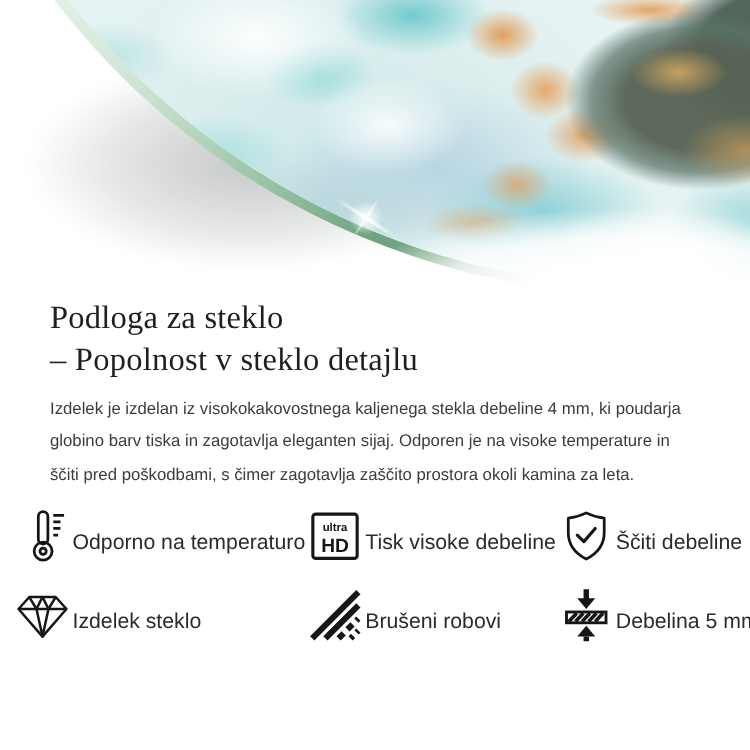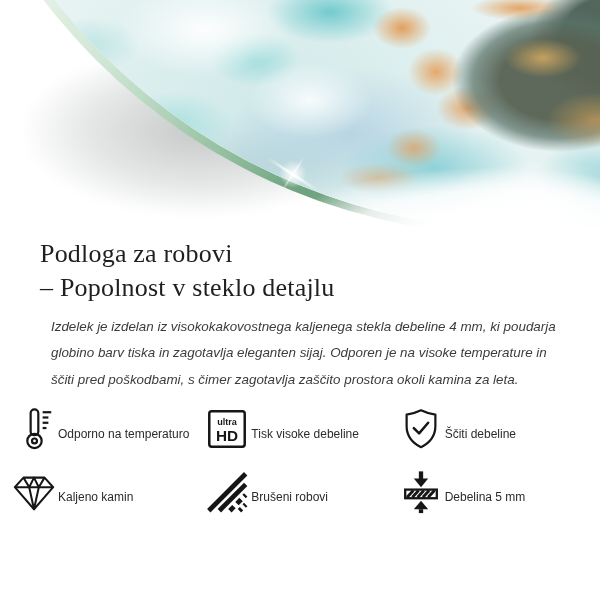--- a/index.html
+++ b/index.html
@@ -104,46 +104,45 @@
     margin: 5px 0 0 0;
     font-family: "Liberation Serif", serif;
     font-weight: 400;
     font-size: 26px;
     line-height: 1.3;
     color: #1f1f1f;
     letter-spacing: 0.2px;
   }
   h1 span { display: block; }
   .desc {
-    margin: 9px 0 0 11px;
+    margin: 9px 0 0 0;
     max-width: 522px;
     font-size: 13.4px;
     line-height: 2.0;
     color: #3c3c3c;
-    font-style: italic;
   }
 
   
   .features {
     margin: 12px 10px 0 10px;
     display: grid;
     grid-template-columns: repeat(3, 1fr);
     row-gap: 17px;
   }
   .feature {
     display: flex;
     flex-direction: row;
     align-items: center;
   }
   .ficon { height: 46px; width: 48px; display: block; }
   .ficon .stroke { fill: none; stroke: #161616; stroke-width: 2.3; }
   .ficon .fill { fill: #161616; stroke: none; }
   .flabel {
     margin-top: 9px;
-    font-size: 12px;
+    font-size: 17px;
     color: #2b2b2b;
     text-align: left;
     white-space: nowrap;
   }
   .badge-txt {
     font-family: "Liberation Sans", sans-serif;
     fill: #161616;
   }
 </style>
 </head>
@@ -156,21 +155,21 @@
   <div class="hero-fade"></div>
   <div class="sparkle">
     <span class="ray1"></span>
       <span class="ray2"></span>
       <span class="glow"></span>
   </div>
 </div>
 
 <div class="content">
   <h1>
-    <span>Podloga za robovi</span>
+    <span>Podloga za steklo</span>
     <span>– Popolnost v steklo detajlu</span>
   </h1>
   <p class="desc">Izdelek je izdelan iz visokokakovostnega kaljenega stekla debeline 4 mm, ki poudarja globino barv tiska in zagotavlja eleganten sijaj. Odporen je na visoke temperature in ščiti pred poškodbami, s čimer zagotavlja zaščito prostora okoli kamina za leta.</p>
 </div>
 
 <div class="features">
 
   <div class="feature">
     <svg class="ficon" viewBox="0 0 48 48">
       <rect class="stroke" x="20.5" y="3.5" width="8" height="27" rx="4"></rect>
@@ -203,21 +202,21 @@
 
   <div class="feature">
     <svg class="ficon" viewBox="0 0 48 48">
       <g style="stroke:#161616;stroke-width:2.1;fill:none;stroke-linejoin:round">
         <polygon points="13,9 35,9 44,19 24,42 4,19"></polygon>
         <line x1="4" y1="19" x2="44" y2="19"></line>
         <polyline points="13,9 19,19 24,9 29,19 35,9"></polyline>
         <polyline points="19,19 24,42 29,19"></polyline>
       </g>
     </svg>
-    <div class="flabel">Kaljeno kamin</div>
+    <div class="flabel">Izdelek steklo</div>
   </div>
 
   <div class="feature">
     <svg class="ficon" viewBox="0 0 48 48">
       <g style="stroke:#161616;stroke-width:5;fill:none">
         <line x1="5" y1="43.5" x2="43.5" y2="5"></line>
         <line x1="16" y1="43.5" x2="43.5" y2="16"></line>
         <line x1="27" y1="43.5" x2="43.5" y2="27" stroke-dasharray="6 4.5"></line>
         <line x1="37" y1="43.5" x2="43.5" y2="37" stroke-dasharray="3 4"></line>
       </g>

